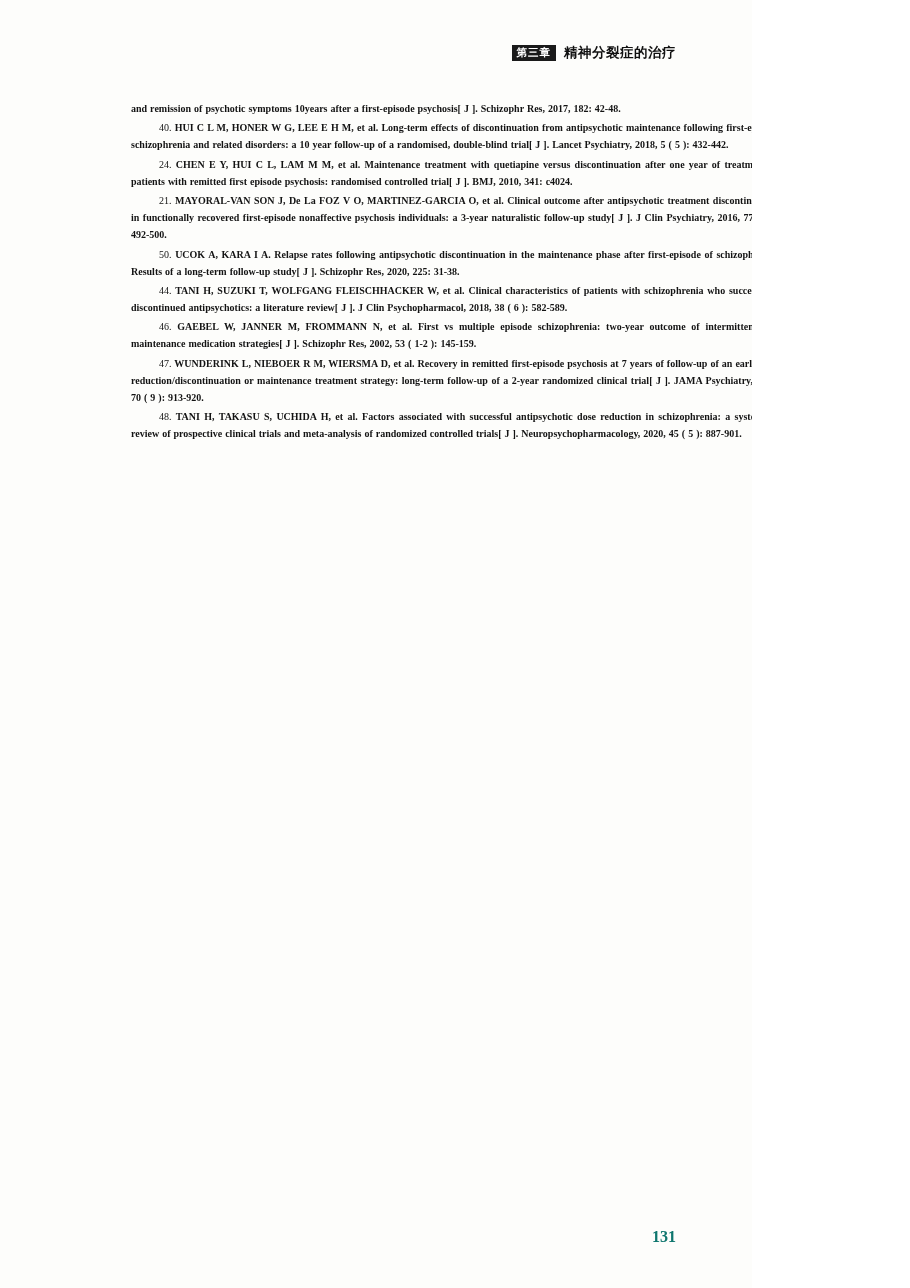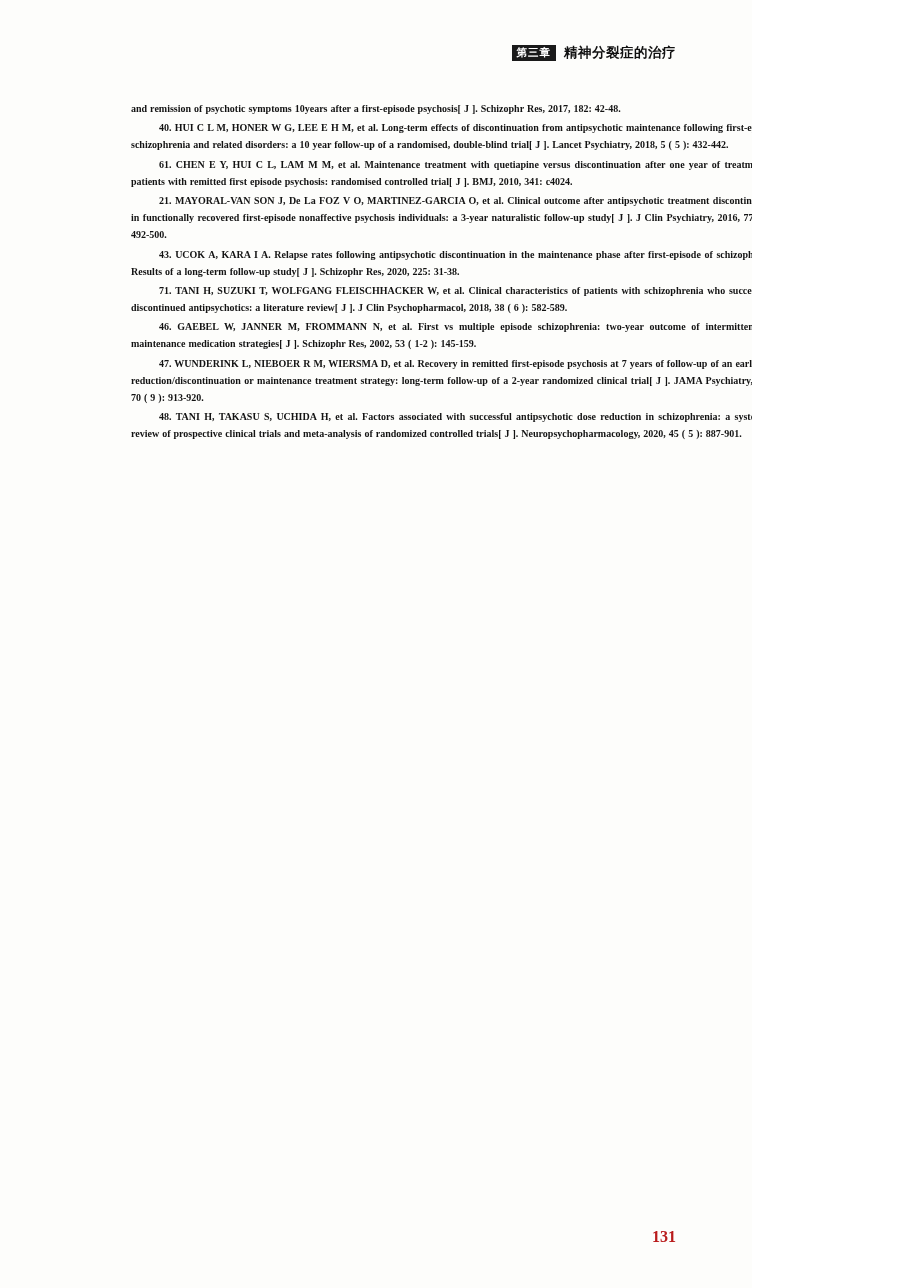--- a/index.html
+++ b/index.html
@@ -56,33 +56,33 @@
     text-justify: inter-word;
     margin: 0 0 2px 0;
     word-spacing: 0.5px;
   }
   .ref.indent {
     text-indent: 28px;
   }
   .ref.cont {
     text-indent: 0;
   }
-  .bold { font-weight: bold; }
+  .bold { font-weight: normal; }
   
   .w-hi { font-weight: bold; }
 
   
   .page-number {
     position: absolute;
     bottom: 42px;
     right: 76px;
     font-family: "Liberation Serif", serif;
     font-size: 16px;
     font-weight: bold;
-    color: #b91c1c;
+    color: #0f766e;
   }
 </style>
 </head>
 <body>
 
 <div class="page">
 
   <div class="header">
     <span class="chapter-badge">第三章</span>
     <span class="chapter-title">精神分裂症的治疗</span>
@@ -91,36 +91,36 @@
   <div class="content">
 
     <p class="ref cont w-hi">and remission of psychotic symptoms 10years after a first-episode psychosis[ J ]. Schizophr Res, 2017, 182: 42-48.</p>
 
     <p class="ref indent w-hi">
       <span class="bold">40.</span>
       <span>HUI C L M, HONER W G, LEE E H M, et al. Long-term effects of discontinuation from antipsychotic maintenance following first-episode schizophrenia and related disorders: a 10 year follow-up of a randomised, double-blind trial[ J ]. Lancet Psychiatry, 2018, 5 ( 5 ): 432-442.</span>
     </p>
 
     <p class="ref indent w-hi">
-      <span class="bold">61.</span>
+      <span class="bold">24.</span>
       <span>CHEN E Y, HUI C L, LAM M M, et al. Maintenance treatment with quetiapine versus discontinuation after one year of treatment in patients with remitted first episode psychosis: randomised controlled trial[ J ]. BMJ, 2010, 341: c4024.</span>
     </p>
 
     <p class="ref indent w-hi">
       <span class="bold">21.</span>
       <span>MAYORAL-VAN SON J, De La FOZ V O, MARTINEZ-GARCIA O, et al. Clinical outcome after antipsychotic treatment discontinuation in functionally recovered first-episode nonaffective psychosis individuals: a 3-year naturalistic follow-up study[ J ]. J Clin Psychiatry, 2016, 77 ( 4 ): 492-500.</span>
     </p>
 
     <p class="ref indent w-hi">
-      <span class="bold">43.</span>
+      <span class="bold">50.</span>
       <span>UCOK A, KARA I A. Relapse rates following antipsychotic discontinuation in the maintenance phase after first-episode of schizophrenia: Results of a long-term follow-up study[ J ]. Schizophr Res, 2020, 225: 31-38.</span>
     </p>
 
     <p class="ref indent w-hi">
-      <span class="bold">71.</span>
+      <span class="bold">44.</span>
       <span>TANI H, SUZUKI T, WOLFGANG FLEISCHHACKER W, et al. Clinical characteristics of patients with schizophrenia who successfully discontinued antipsychotics: a literature review[ J ]. J Clin Psychopharmacol, 2018, 38 ( 6 ): 582-589.</span>
     </p>
 
 
     <p class="ref indent w-hi">
       <span class="bold">46.</span>
       <span>GAEBEL W, JANNER M, FROMMANN N, et al. First vs multiple episode schizophrenia: two-year outcome of intermittent and maintenance medication strategies[ J ]. Schizophr Res, 2002, 53 ( 1-2 ): 145-159.</span>
     </p>
 
     <p class="ref indent w-hi">

